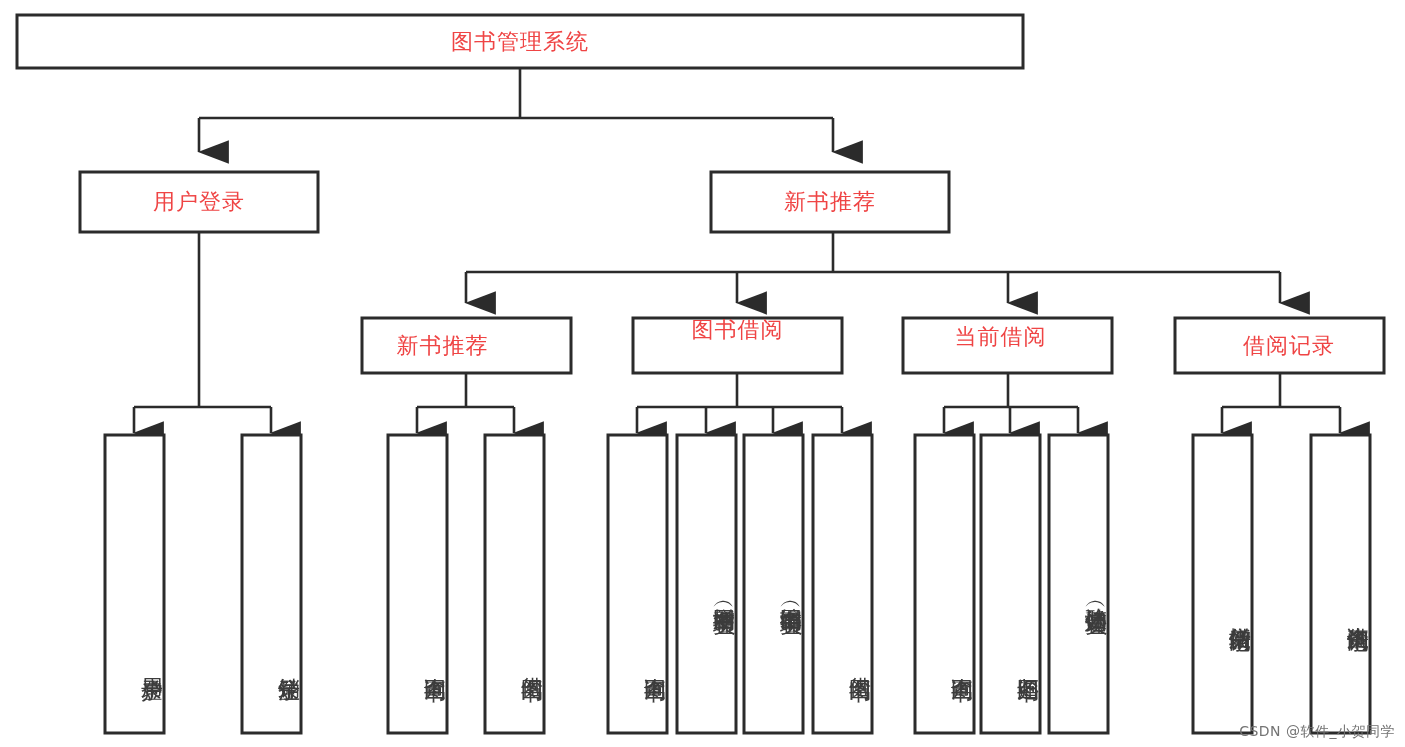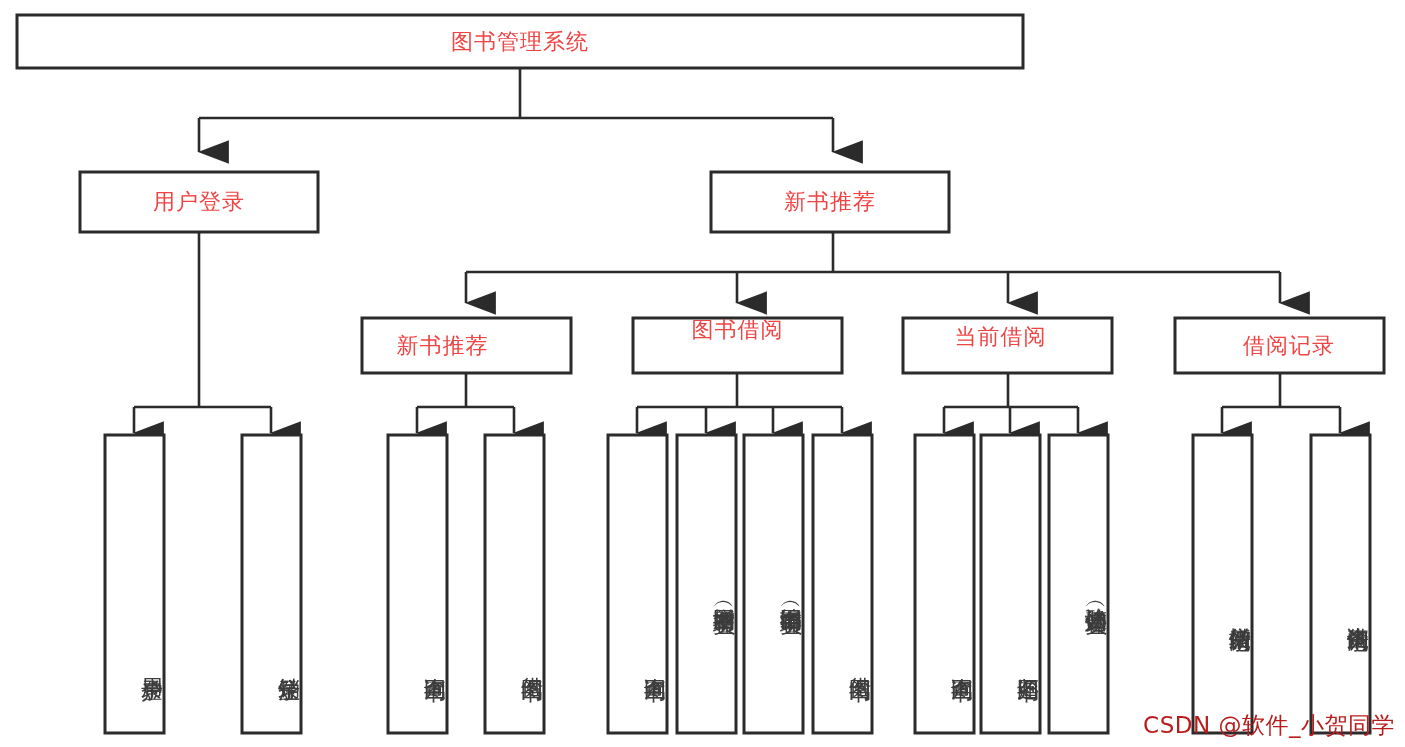--- a/index.html
+++ b/index.html
@@ -4,21 +4,21 @@
 <style>
   html,body{margin:0;padding:0;background:#ffffff;}
   body{width:1405px;height:747px;overflow:hidden;
        font-family:"DejaVu Sans","Liberation Sans",sans-serif;}
   #diagram{position:relative;width:1405px;height:747px;background:#fff;}
   svg{position:absolute;left:0;top:0;width:1405px;height:747px;}
   .box{fill:#ffffff;stroke:#2b2b2b;stroke-width:3;}
   .leafbox{fill:#ffffff;stroke:#2b2b2b;stroke-width:3;}
   .link{stroke:#2b2b2b;stroke-width:2.6;fill:none;}
   .arrowhead{fill:#2b2b2b;}
-  .wm{position:absolute;right:10px;bottom:6px;color:#b91c1c;font-size:23px;
+  .wm{position:absolute;right:10px;bottom:6px;color:#737373;font-size:14px;
       font-family:"DejaVu Sans","Liberation Sans",sans-serif;white-space:nowrap;
       letter-spacing:.5px;}
   .vtext{position:absolute;writing-mode:vertical-rl;text-orientation:upright;
          color:#3c3c3c;font-size:22px;line-height:1.08;
          font-family:"DejaVu Sans","Liberation Sans",sans-serif;
          display:flex;align-items:flex-start;justify-content:center;
          text-align:center;letter-spacing:1px;}
   .htext{position:absolute;color:#ef4444;font-size:22px;
          font-family:"DejaVu Sans","Liberation Sans",sans-serif;
          display:flex;align-items:center;justify-content:center;letter-spacing:1px;}

